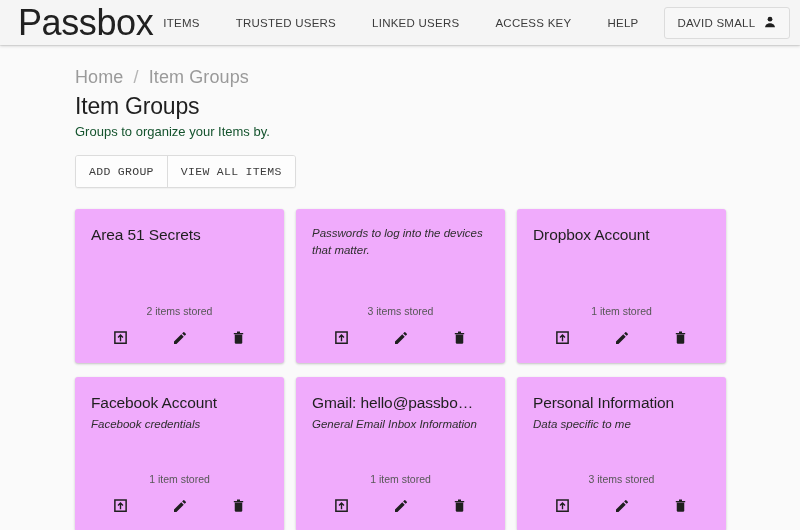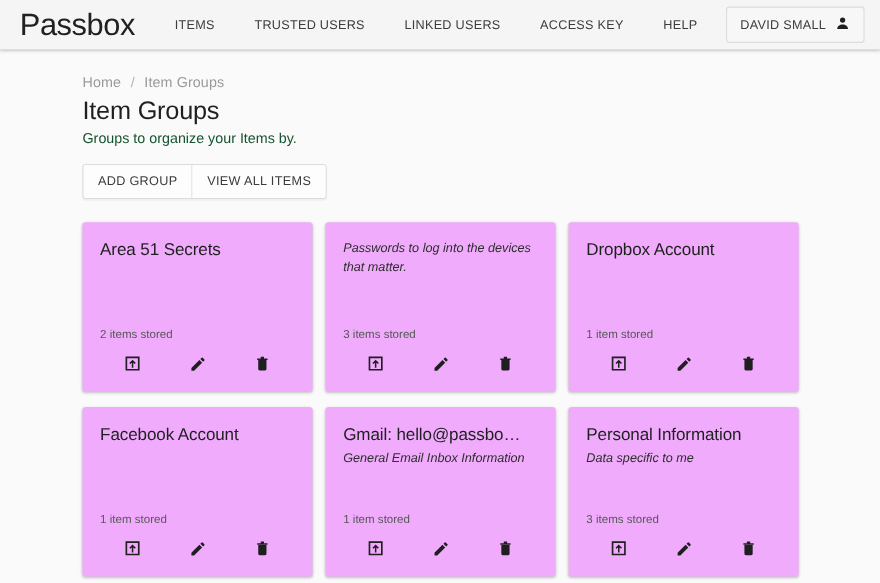--- a/index.html
+++ b/index.html
@@ -20,21 +20,21 @@
     position: relative;
     height: 45px;
     background: #f5f5f5;
     display: flex;
     align-items: center;
     padding: 0 14px 0 18px;
     box-shadow: 0 1px 3px rgba(0,0,0,0.18), 0 1px 0 rgba(0,0,0,0.06);
     z-index: 5;
   }
   .brand {
-    font-size: 28px;
+    font-size: 36px;
     font-weight: 400;
     letter-spacing: -0.4px;
     color: #212121;
     line-height: 1;
     white-space: nowrap;
   }
   .nav-links {
     margin-left: auto;
     display: flex;
     align-items: center;
@@ -68,21 +68,21 @@
   }
   .user-icon { display: block; }
 
   
   .page {
     padding: 22px 0 0 75px;
     background: #fafafa;
     height: 485px;
   }
   .breadcrumb {
-    font-size: 13px;
+    font-size: 18px;
     color: #9a9a9a;
     margin-bottom: 5px;
     letter-spacing: 0.1px;
   }
   .breadcrumb .crumb { cursor: pointer; }
   .breadcrumb .sep { margin: 0 5px; color: #b5b5b5; }
 
   .page-title {
     font-size: 23px;
     font-weight: 400;
@@ -110,21 +110,21 @@
   .btn-group .btn {
     font-size: 11.5px;
     letter-spacing: 0.3px;
     text-transform: uppercase;
     color: #3c3c3c;
     padding: 9px 13px;
     background: #fdfdfd;
     border: 0;
     border-right: 1px solid #dcdcdc;
     cursor: pointer;
-    font-family: Liberation Sans, sans-serif;
+    font-family: Liberation Mono, monospace;
     white-space: nowrap;
   }
   .btn-group .btn:last-child { border-right: 0; }
 
   
   .card-grid {
     display: grid;
     grid-template-columns: repeat(3, 209px);
     gap: 14px 12px;
   }
@@ -154,20 +154,21 @@
     color: #2e2e2e;
     margin: 0;
     line-height: 1.45;
     min-height: 14px;
   }
   .card-count {
     font-size: 10.5px;
     color: #575757;
     margin-top: auto;
     margin-bottom: 9px;
+    text-align: center;
   }
   .card-actions {
     display: flex;
     justify-content: space-around;
     align-items: center;
     padding-bottom: 11px;
   }
   .icon-btn {
     width: 26px;
     height: 26px;
@@ -309,20 +310,21 @@
               <path d="M6 7h12v13a2 2 0 01-2 2H8a2 2 0 01-2-2z" fill="#1f1f1f"></path>
               <path d="M4.5 4.6h15v2.1h-15zM9.6 2.2h4.8v2.4H9.6z" fill="#1f1f1f"></path>
             </svg>
           </span>
         </button>
       </div>
     </div>
 
     <div class="card">
       <h2 class="card-title">Facebook Account</h2>
+      <p class="card-desc">Facebook credentials</p>
       <div class="card-count">1 item stored</div>
       <div class="card-actions">
         <button class="icon-btn">
           <span>
             <svg width="15" height="15" viewBox="0 0 24 24" aria-hidden="true">
               <path d="M3 3h18v18H3z" fill="none" stroke="#1f1f1f" stroke-width="2.4"></path>
               <path d="M12 17V9M12 8l-3.2 3.2M12 8l3.2 3.2" fill="none" stroke="#1f1f1f" stroke-width="2.2" stroke-linecap="square"></path>
             </svg>
           </span>
         </button>

